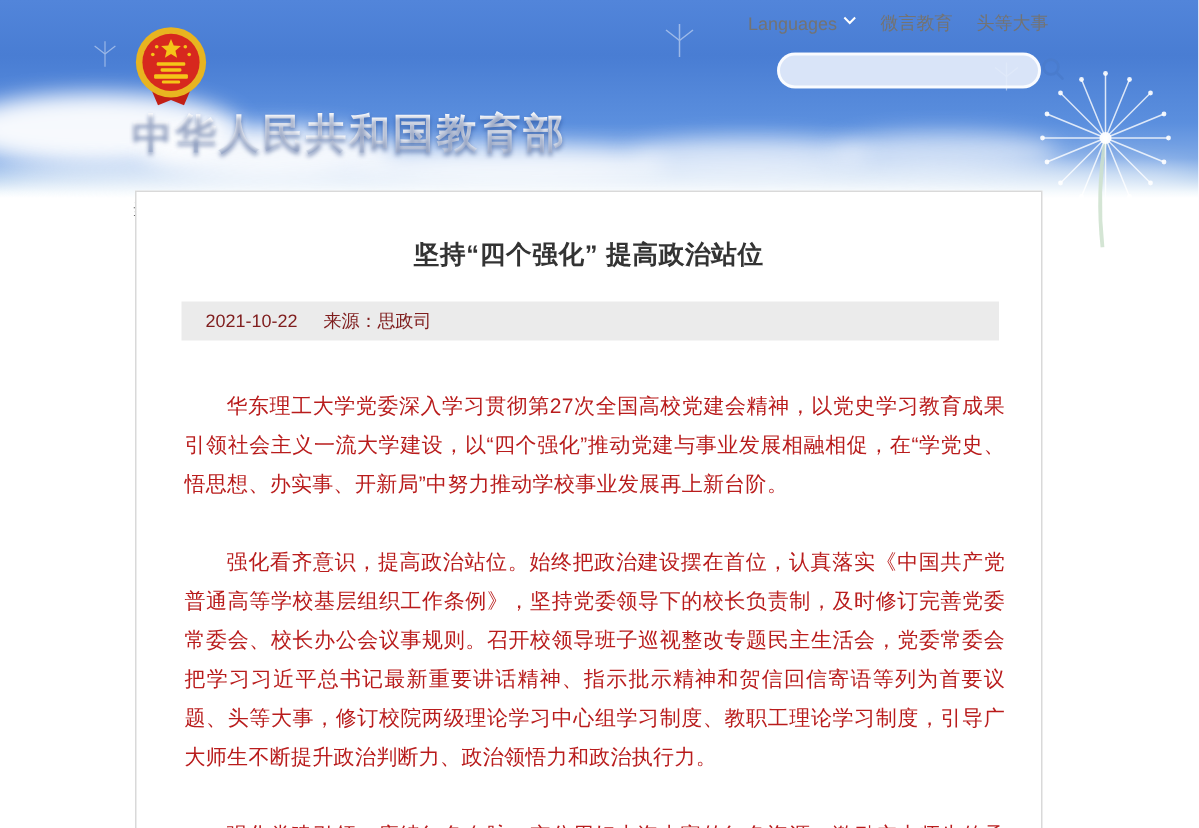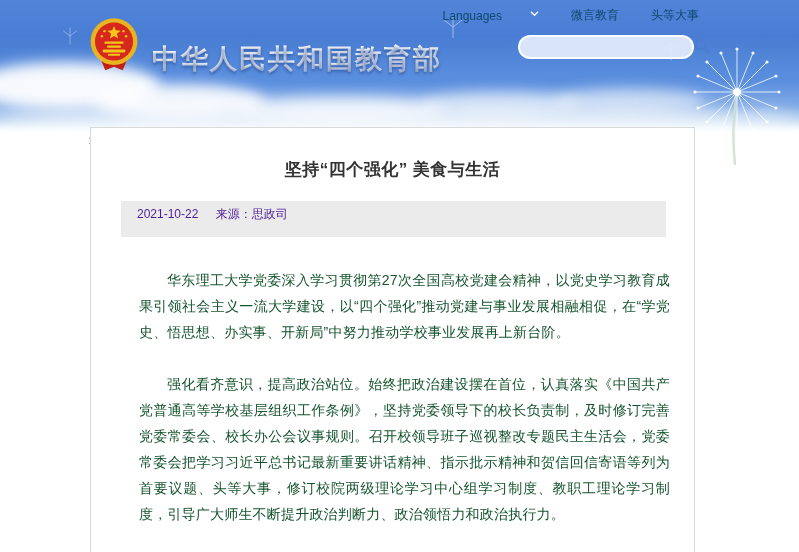--- a/index.html
+++ b/index.html
@@ -16,34 +16,34 @@
   .cloud{position:absolute;background:#fff;border-radius:50%;filter:blur(7px);}
   .c1{left:-30px;top:62px;width:190px;height:48px;opacity:.95;}
   .c2{left:95px;top:84px;width:170px;height:36px;opacity:.9;}
   .c3{left:235px;top:97px;width:210px;height:26px;opacity:.75;}
   .c4{left:420px;top:92px;width:160px;height:24px;opacity:.6;}
   .c5{left:555px;top:88px;width:150px;height:26px;opacity:.55;}
   .c6{left:0;top:104px;width:799px;height:34px;opacity:.6;filter:blur(10px);}
   .dandelion{position:absolute;right:0;top:0;pointer-events:none;}
   .seed{position:absolute;pointer-events:none;opacity:.45;}
   
-  .brand{position:absolute;left:88px;top:16px;display:flex;align-items:flex-end;}
+  .brand{position:absolute;left:88px;top:16px;display:flex;align-items:flex-start;flex-direction:column;}
   .brand .emblem{width:52px;height:58px;margin-right:12px;flex:0 0 auto;}
   .brand-cn{
     color:#fff;font-size:27px;font-weight:bold;letter-spacing:2px;line-height:30px;
     text-shadow:0 2px 3px rgba(20,50,120,.45);
     background:linear-gradient(180deg,#ffffff 55%,#cfd8e8 100%);
     -webkit-background-clip:text;background-clip:text;-webkit-text-fill-color:transparent;
   }
   .brand-en{color:#fff;font-size:11px;font-weight:bold;letter-spacing:.4px;margin-top:3px;
     text-shadow:0 1px 2px rgba(20,50,120,.45);}
   .toplinks{position:absolute;top:7px;right:100px;display:flex;align-items:center;
     color:#fff;font-size:12px;}
-  .toplinks a{color:#0c4a6e;text-decoration:none;display:flex;align-items:flex-start;cursor:pointer;gap:24px;}
-  .toplinks .gap{margin-left:32px;}
+  .toplinks a{color:#737373;text-decoration:none;display:flex;align-items:flex-start;cursor:pointer;}
+  .toplinks .gap{margin-left:16px;}
   .chev{width:9px;height:9px;margin-left:4px;display:inline-block;}
   .searchbar{
     position:absolute;top:35px;left:518px;width:176px;height:24px;
     border:2px solid rgba(255,255,255,.85);border-radius:14px;
     background:rgba(229,237,251,.92);display:flex;align-items:center;box-sizing:border-box;
   }
   .searchbar input{
     flex:1;border:none;outline:none;background:transparent;height:18px;
     padding:0 6px 0 12px;font-size:12px;color:#345;
   }
@@ -55,29 +55,29 @@
   
   .content-box{
     position:absolute;left:90px;top:127px;width:605px;height:470px;
     background:#fff;border:1px solid #d9d9d9;box-sizing:border-box;
   }
   .art-title{
     margin:30px 30px 0 30px;text-align:center;
     font-size:17px;font-weight:bold;color:#333;letter-spacing:.5px;
   }
   .date-bar{
-    margin:20px 28px 0 30px;height:36px;line-height:26px;background:#ebebeb;
-    font-size:12px;color:#4c1d95;padding-left:16px;
+    margin:20px 28px 0 30px;height:26px;line-height:26px;background:#ebebeb;
+    font-size:12px;color:#7f1d1d;padding-left:16px;
   }
   .date-bar .src-label{margin-left:14px;}
   .art-body{
     padding:4px 24px 30px 32px;
   }
   .art-body p{
-    margin:26px 0 0 16px;font-size:14px;color:#14532d;line-height:26px;
+    margin:26px 0 0 0;font-size:14px;color:#b91c1c;line-height:26px;
     text-indent:2em;text-align:justify;letter-spacing:.2px;
   }
 </style>
 </head>
 <body>
 
 <div class="sky">
   <div class="cloud c1"></div>
   <div class="cloud c2"></div>
   <div class="cloud c3"></div>
@@ -194,21 +194,21 @@
       <line x1="12.8" y1="12.8" x2="17" y2="17" stroke="#4a7ccd" stroke-width="2" stroke-linecap="round"></line>
     </svg>
   </button>
 </div>
 
 <div class="crumbs">
   <span>当前位置：</span><a>首页</a><span class="sep">&gt;</span><a>新闻</a>
 </div>
 
 <div class="content-box">
-  <h1 class="art-title">坚持“四个强化” 美食与生活</h1>
+  <h1 class="art-title">坚持“四个强化” 提高政治站位</h1>
   <div class="date-bar">
     <span>2021-10-22</span>
     <span class="src-label">来源：</span><span>思政司</span>
   </div>
   <div class="art-body">
     <p>华东理工大学党委深入学习贯彻第27次全国高校党建会精神，以党史学习教育成果引领社会主义一流大学建设，以“四个强化”推动党建与事业发展相融相促，在“学党史、悟思想、办实事、开新局”中努力推动学校事业发展再上新台阶。</p>
     <p>强化看齐意识，提高政治站位。始终把政治建设摆在首位，认真落实《中国共产党普通高等学校基层组织工作条例》，坚持党委领导下的校长负责制，及时修订完善党委常委会、校长办公会议事规则。召开校领导班子巡视整改专题民主生活会，党委常委会把学习习近平总书记最新重要讲话精神、指示批示精神和贺信回信寄语等列为首要议题、头等大事，修订校院两级理论学习中心组学习制度、教职工理论学习制度，引导广大师生不断提升政治判断力、政治领悟力和政治执行力。</p>
     <p>强化党建引领，赓续红色血脉。充分用好上海丰富的红色资源，激励广大师生传承红色基因，汲取奋进力量。截至目前，累计开展“党课开讲啦”331场、党史专题党课445次、“我为建党百年打卡”红色实践寻访等实地学习360次。积极构建“大思政”格局，校领导带头上思想政治理论课，开设“习近平新时代中国特色社会主义思想概论”“绿色中国”系列课程，推进课程思政教育教学改革。开发“美食与生活”“园艺与生活”等系列课程，将劳动教育正式纳入课程体系。精心组织开学典礼，以“百年荣光 逐梦起航”为主题，师生代表讲述党史励志故事、重温华理奋斗历程，引导广大学生努力成长为德智体美劳全面发展的社会主义建设者和接班人。</p>
   </div>
 </div>

